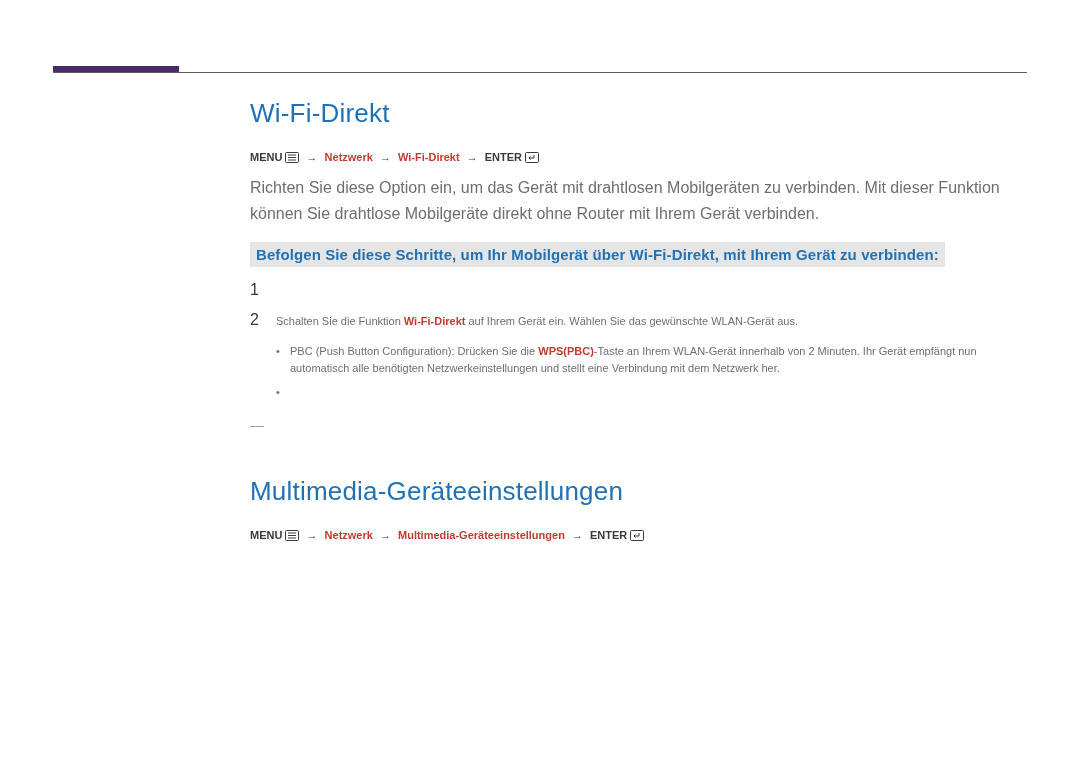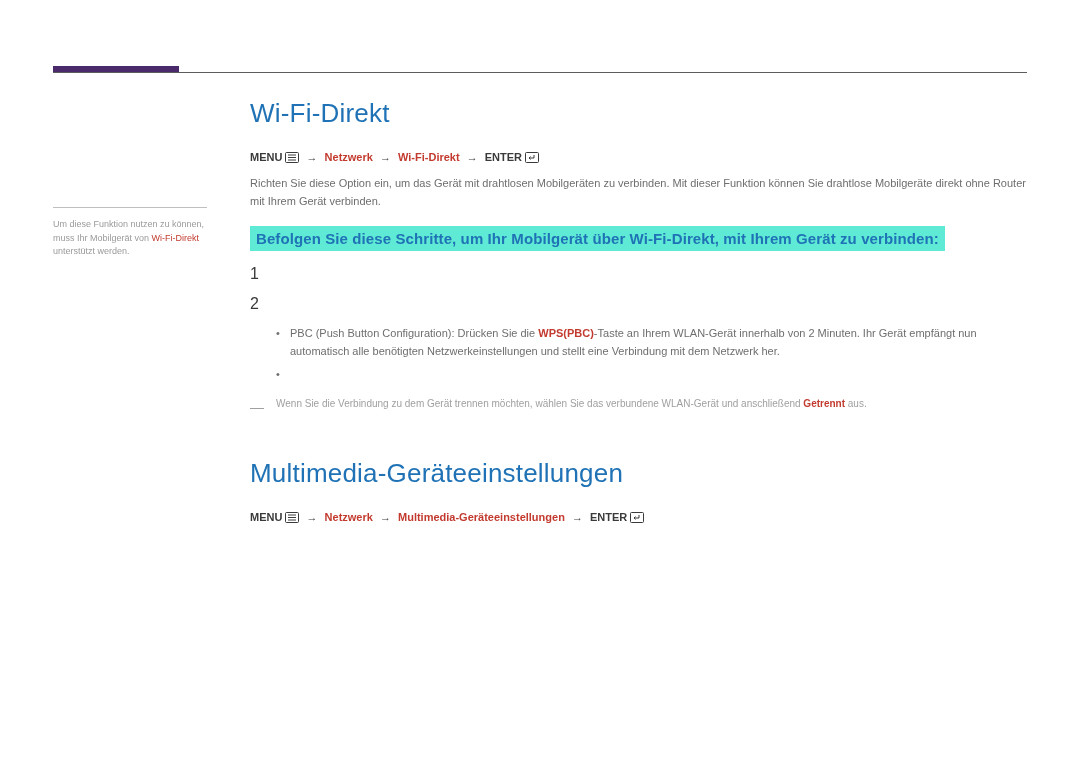--- a/index.html
+++ b/index.html
@@ -11,47 +11,41 @@
   .side-rule { border-top: 1px solid #bfbfbf; margin-bottom: 10px; }
   .side-note { font-size: 9px; line-height: 1.5; color: #9a9a9a; }
   .side-note .kw { color: #c33a2f; }
   .content { position: absolute; left: 250px; top: 98px; width: 777px; }
   h2.section { font-size: 26px; font-weight: 400; color: #1f72b5; margin-bottom: 22px; letter-spacing: 0.2px; }
   .path { font-size: 11px; color: #3a3a3a; margin-bottom: 10px; }
   .path .bold { font-weight: 700; color: #3a3a3a; }
   .path .kw { color: #c33a2f; font-weight: 700; }
   .path .arrow { color: #3a3a3a; padding: 0 4px; }
   .icon-box { display: inline-block; vertical-align: -2px; }
-  .body-copy { font-size: 11px; line-height: 1.6; color: #6e6e6e; margin-bottom: 16px; }
-  .hl-bar { display: inline-block; background: #5eead4; color: #1f72b5; font-weight: 600; font-size: 15px; padding: 4px 6px; margin-bottom: 14px; letter-spacing: 0.1px; }
+  .body-copy { font-size: 16px; line-height: 1.6; color: #6e6e6e; margin-bottom: 16px; }
+  .hl-bar { display: inline-block; background: #e5e5e5; color: #1f72b5; font-weight: 600; font-size: 15px; padding: 4px 6px; margin-bottom: 14px; letter-spacing: 0.1px; }
   .step { display: flex; align-items: baseline; margin-bottom: 12px; }
   .step-num { font-size: 16px; color: #3a3a3a; width: 26px; flex-shrink: 0; font-weight: 400; }
   .step-text { font-size: 11px; line-height: 1.6; color: #6e6e6e; }
   .step-text .kw { color: #c33a2f; font-weight: 700; }
   .sub-list { margin-left: 26px; margin-bottom: 12px; }
   .sub-item { display: flex; font-size: 11px; line-height: 1.6; color: #6e6e6e; margin-bottom: 6px; }
   .sub-item .bullet { width: 14px; flex-shrink: 0; }
   .sub-item .kw, .note-row .kw { color: #c33a2f; font-weight: 700; margin-top: 43px; }
   .note-row { display: flex; font-size: 10px; line-height: 1.6; color: #a0a0a0; margin-top: 6px; }
   .note-row .dash { width: 26px; flex-shrink: 0; font-size: 14px; color: #a0a0a0; }
   .block2 { margin-top: 40px; }
 </style>
 </head>
 <body>
 
 <div class="page">
   <div class="accent-bar"></div>
   <div class="top-rule"></div>
 
-  <div class="sidebar">
-    <div class="side-rule"></div>
-    <div class="side-note">
-      <span>Um diese Funktion nutzen zu können, muss Ihr Mobilgerät von </span><span class="kw">Wi-Fi-Direkt</span><span> unterstützt werden.</span>
-    </div>
-  </div>
 
   <div class="content">
 
     <h2 class="section">Wi-Fi-Direkt</h2>
 
     <div class="path">
       <span class="bold">MENU</span>
       <span class="icon-box">
         <svg width="14" height="11" viewBox="0 0 14 11">
             <rect x="0.5" y="0.5" width="13" height="10" rx="1" fill="none" stroke="#3a3a3a" stroke-width="1"></rect>
@@ -77,39 +71,39 @@
     <div class="body-copy">Richten Sie diese Option ein, um das Gerät mit drahtlosen Mobilgeräten zu verbinden. Mit dieser Funktion können Sie drahtlose Mobilgeräte direkt ohne Router mit Ihrem Gerät verbinden.</div>
 
     <div><span class="hl-bar">Befolgen Sie diese Schritte, um Ihr Mobilgerät über Wi-Fi-Direkt, mit Ihrem Gerät zu verbinden:</span></div>
 
     <div class="step">
       <div class="step-num">1</div>
     </div>
 
     <div class="step">
       <div class="step-num">2</div>
+      <div class="step-text">
+        <span>Schalten Sie die Funktion </span><span class="kw">Wi-Fi-Direkt</span><span> auf Ihrem Gerät ein. Wählen Sie das gewünschte WLAN-Gerät aus.</span>
+      </div>
     </div>
 
     <div class="sub-list">
       <div class="sub-item">
         <div class="bullet">•</div>
         <div>
           <span>PBC (Push Button Configuration): Drücken Sie die </span><span class="kw">WPS(PBC)</span><span>-Taste an Ihrem WLAN-Gerät innerhalb von 2 Minuten. Ihr Gerät empfängt nun automatisch alle benötigten Netzwerkeinstellungen und stellt eine Verbindung mit dem Netzwerk her.</span>
         </div>
       </div>
       <div class="sub-item">
         <div class="bullet">•</div>
       </div>
     </div>
 
     <div class="note-row">
       <div class="dash">―</div>
-      <div>
-        <span>Wenn Sie die Verbindung zu dem Gerät trennen möchten, wählen Sie das verbundene WLAN-Gerät und anschließend </span><span class="kw">Getrennt</span><span> aus.</span>
-      </div>
     </div>
 
     <div class="block2">
       <h2 class="section">Multimedia-Geräteeinstellungen</h2>
 
       <div class="path">
         <span class="bold">MENU</span>
         <span class="icon-box">
           <svg width="14" height="11" viewBox="0 0 14 11">
               <rect x="0.5" y="0.5" width="13" height="10" rx="1" fill="none" stroke="#3a3a3a" stroke-width="1"></rect>

